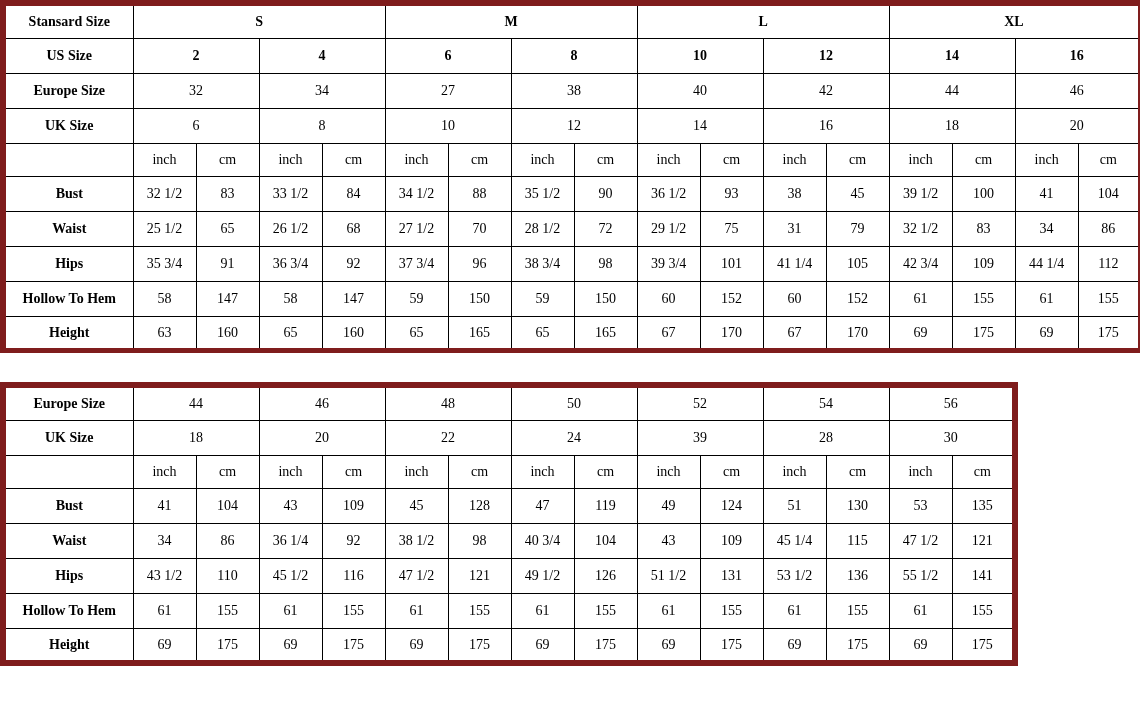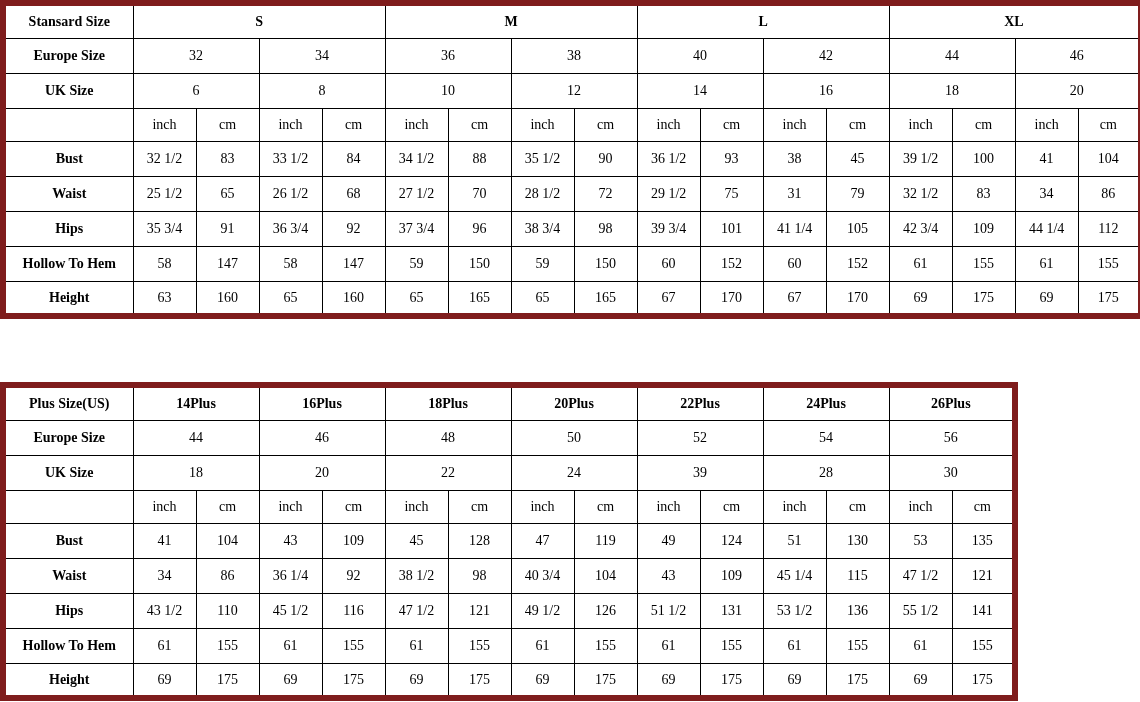--- a/index.html
+++ b/index.html
@@ -99,26 +99,37 @@
     <tbody>
 
       <tr>
         <td class="grouphead">Stansard Size</td>
         <td class="grouphead" colspan="4">S</td>
         <td class="grouphead" colspan="4">M</td>
         <td class="grouphead" colspan="4">L</td>
         <td class="grouphead" colspan="4">XL</td>
       </tr>
 
+      <tr>
+        <td class="rowhead">US Size</td>
+        <td class="bold" colspan="2">2</td>
+        <td class="bold" colspan="2">4</td>
+        <td class="bold" colspan="2">6</td>
+        <td class="bold" colspan="2">8</td>
+        <td class="bold" colspan="2">10</td>
+        <td class="bold" colspan="2">12</td>
+        <td class="bold" colspan="2">14</td>
+        <td class="bold" colspan="2">16</td>
+      </tr>
 
       <tr>
         <td class="rowhead">Europe Size</td>
         <td colspan="2">32</td>
         <td colspan="2">34</td>
-        <td colspan="2">36</td>
+        <td colspan="2">27</td>
         <td colspan="2">38</td>
         <td colspan="2">40</td>
         <td colspan="2">42</td>
         <td colspan="2">44</td>
         <td colspan="2">46</td>
       </tr>
 
       <tr>
         <td class="rowhead">UK Size</td>
         <td colspan="2">6</td>
@@ -268,30 +279,20 @@
         <col style="width:63px">
       <col style="width:63px">
         <col style="width:63px">
       <col style="width:63px">
         <col style="width:63px">
       <col style="width:63px">
         <col style="width:63px">
     </colgroup>
     <tbody>
 
-      <tr>
-        <td class="grouphead">Plus Size(US)</td>
-        <td class="grouphead" colspan="2">14Plus</td>
-        <td class="grouphead" colspan="2">16Plus</td>
-        <td class="grouphead" colspan="2">18Plus</td>
-        <td class="grouphead" colspan="2">20Plus</td>
-        <td class="grouphead" colspan="2">22Plus</td>
-        <td class="grouphead" colspan="2">24Plus</td>
-        <td class="grouphead" colspan="2">26Plus</td>
-      </tr>
 
       <tr>
         <td class="rowhead">Europe Size</td>
         <td colspan="2">44</td>
         <td colspan="2">46</td>
         <td colspan="2">48</td>
         <td colspan="2">50</td>
         <td colspan="2">52</td>
         <td colspan="2">54</td>
         <td colspan="2">56</td>

